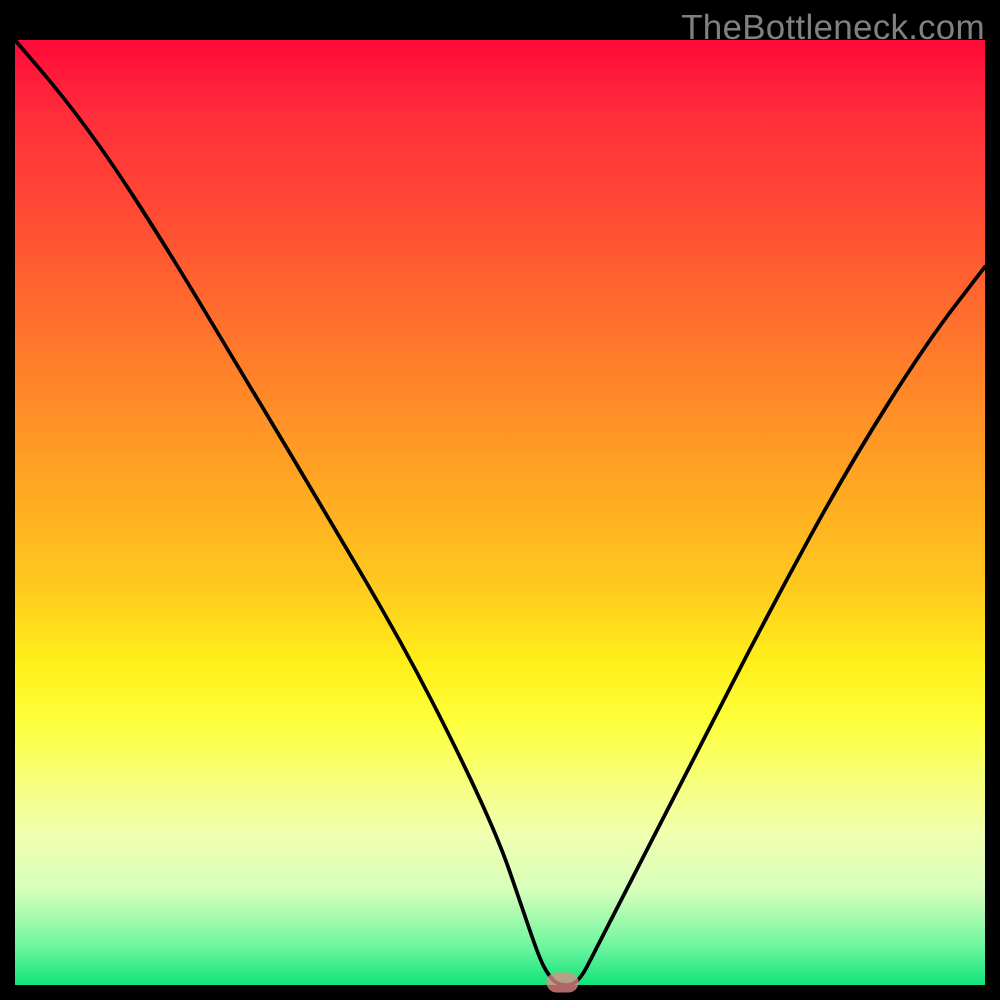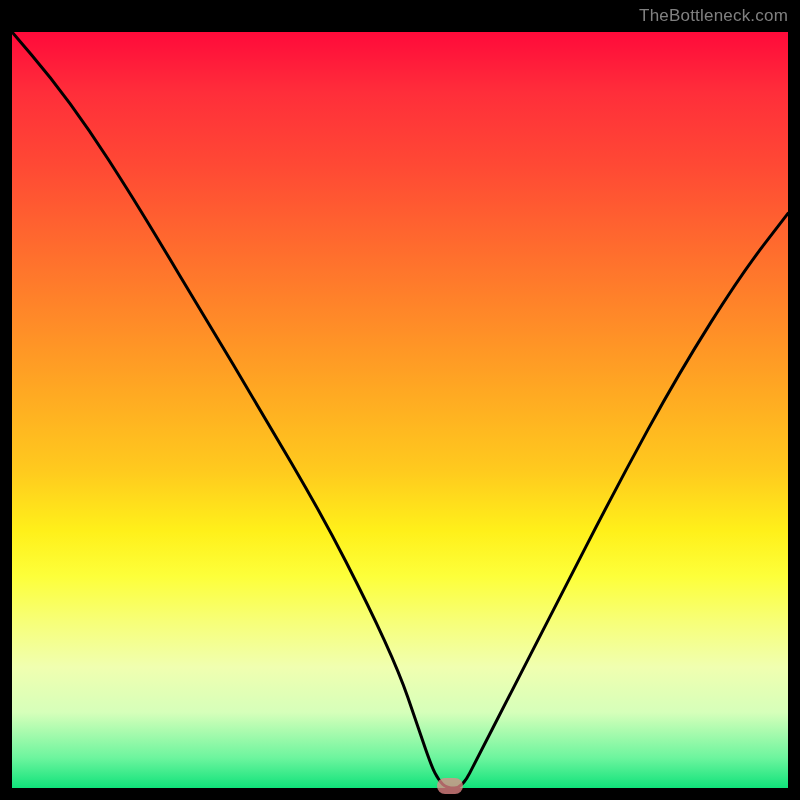--- a/index.html
+++ b/index.html
@@ -37,21 +37,21 @@
       #f0ffb0 84%,
       #d6ffba 90%,
       #6df59e 96%,
       #10e27a 100%);
   }
   .watermark {
     position: absolute;
     top: 6px;
     right: 12px;
     color: #808080;
-    font-size: 17px;
+    font-size: 28px;
     letter-spacing: 0.2px;
     font-weight: 400;
   }
   svg.curve {
     position: absolute;
     left: 0;
     top: 0;
     width: 776px;
     height: 756px;
   }

